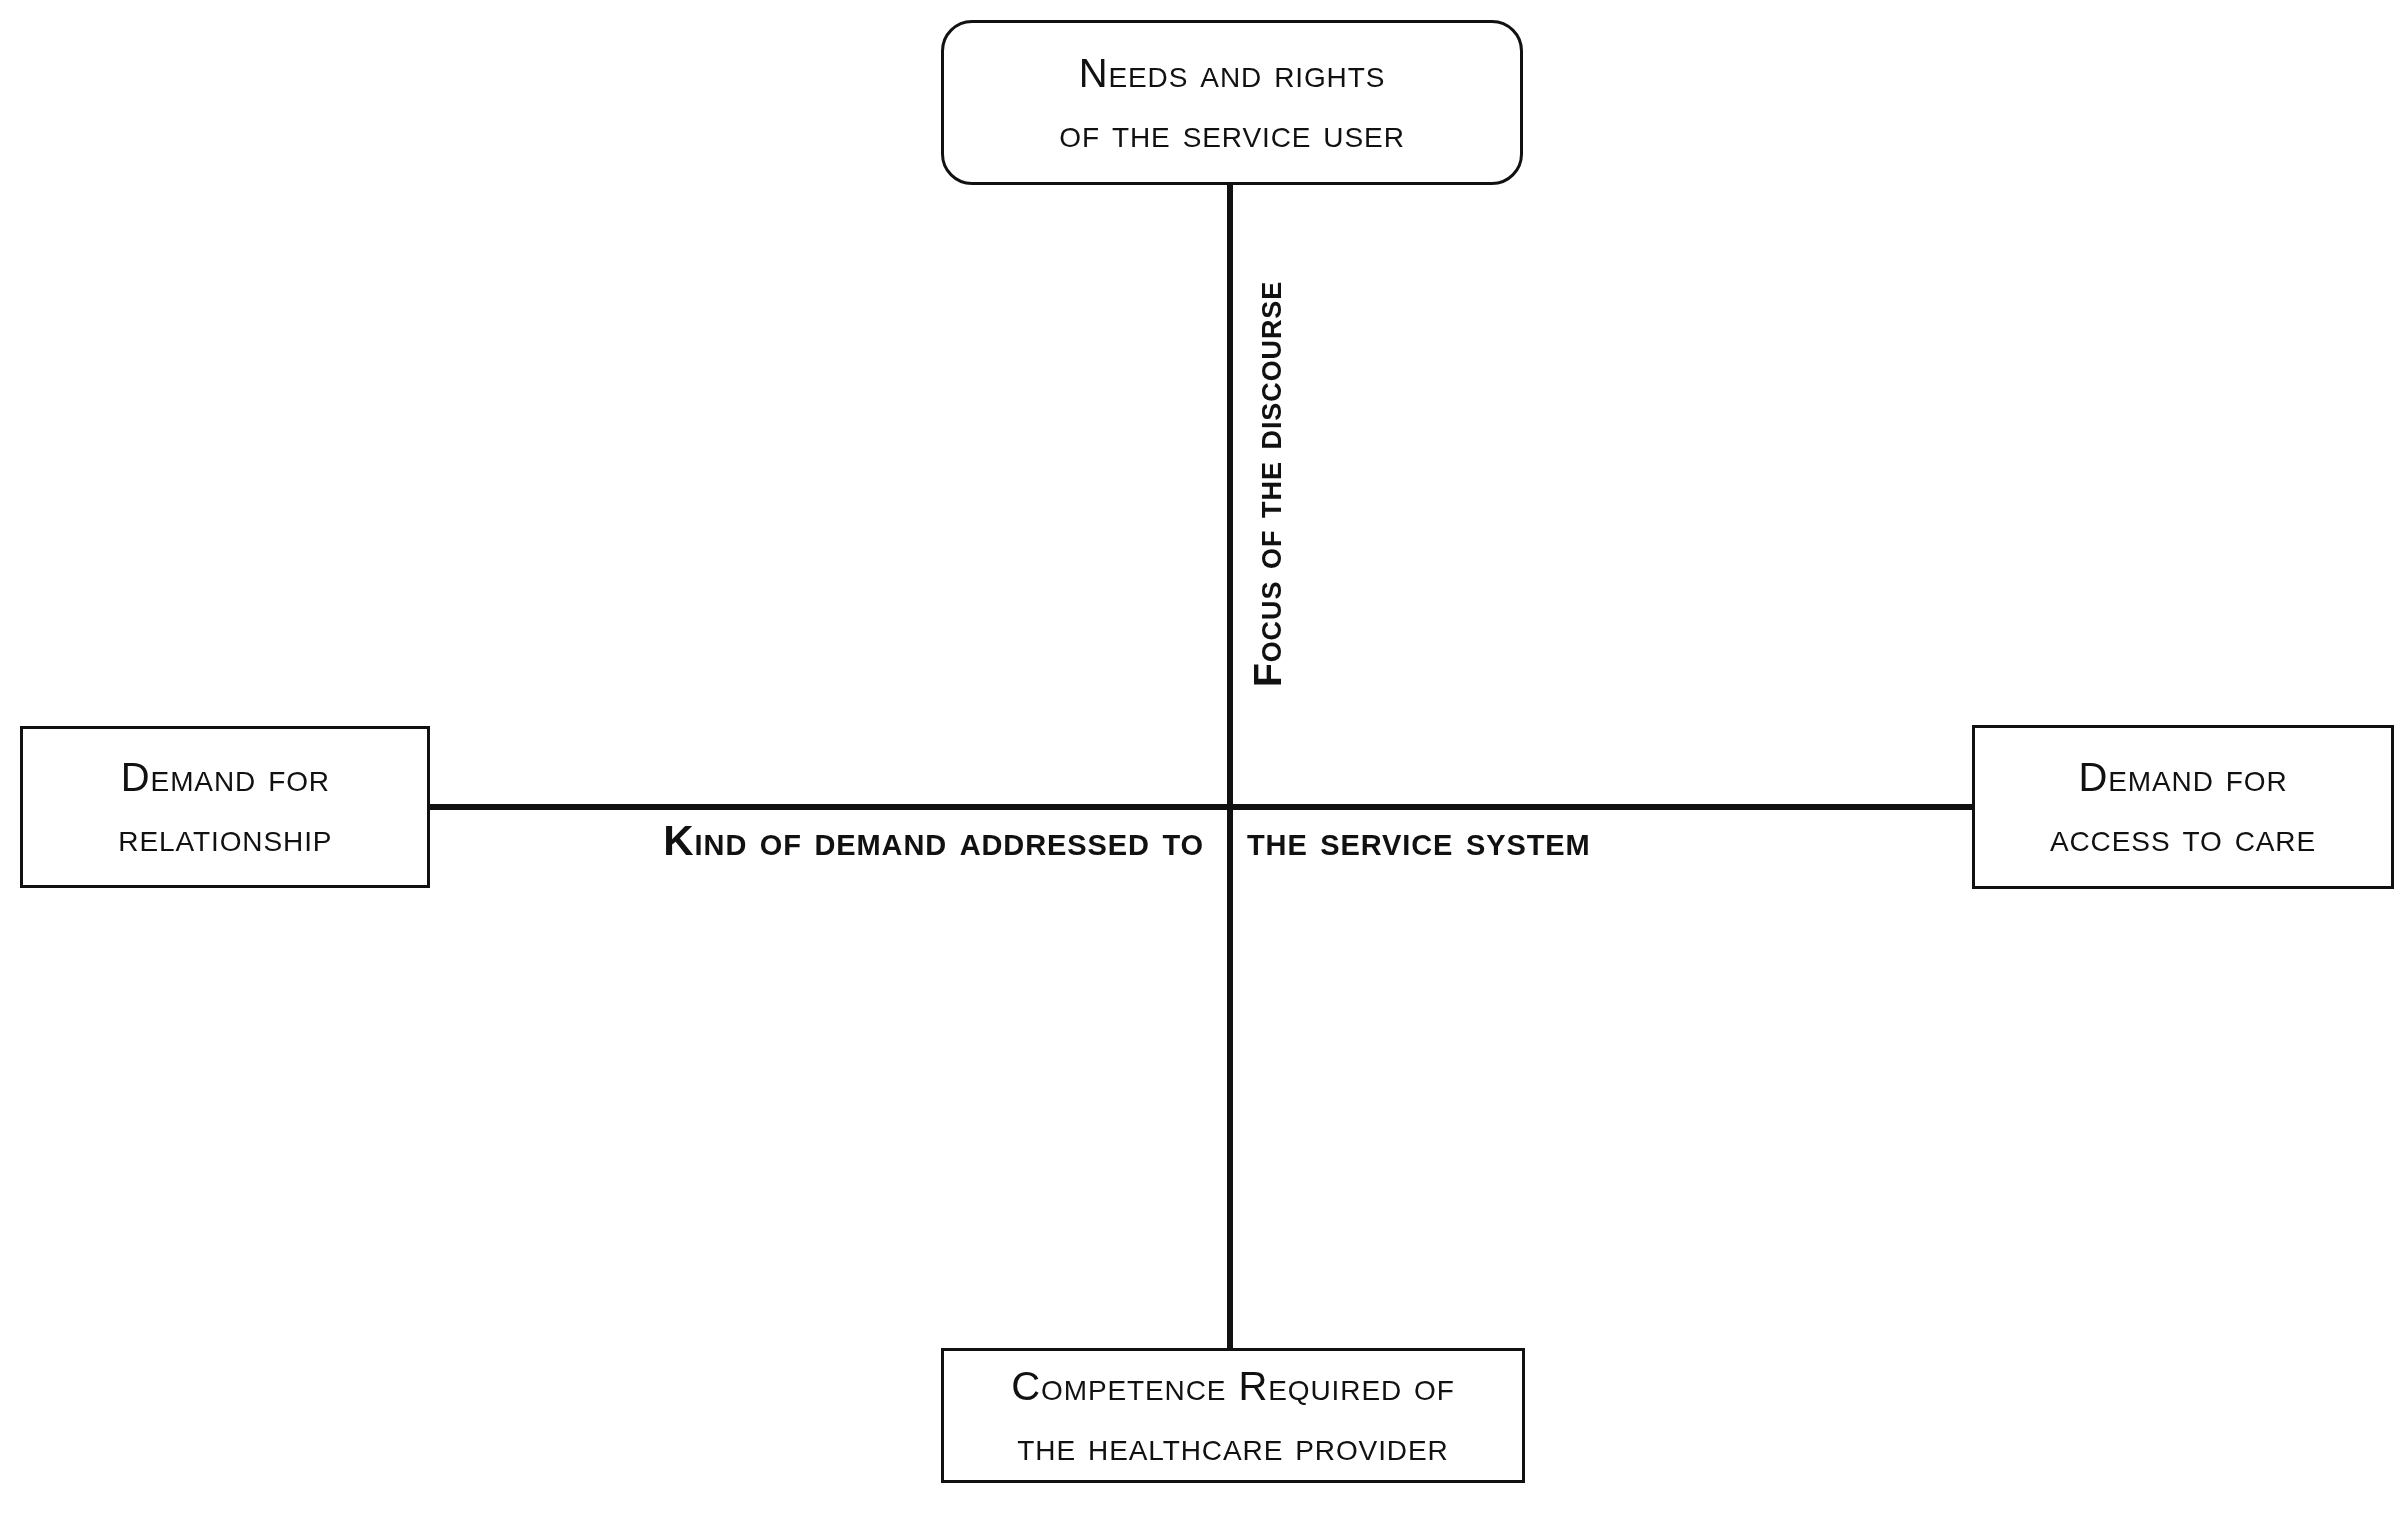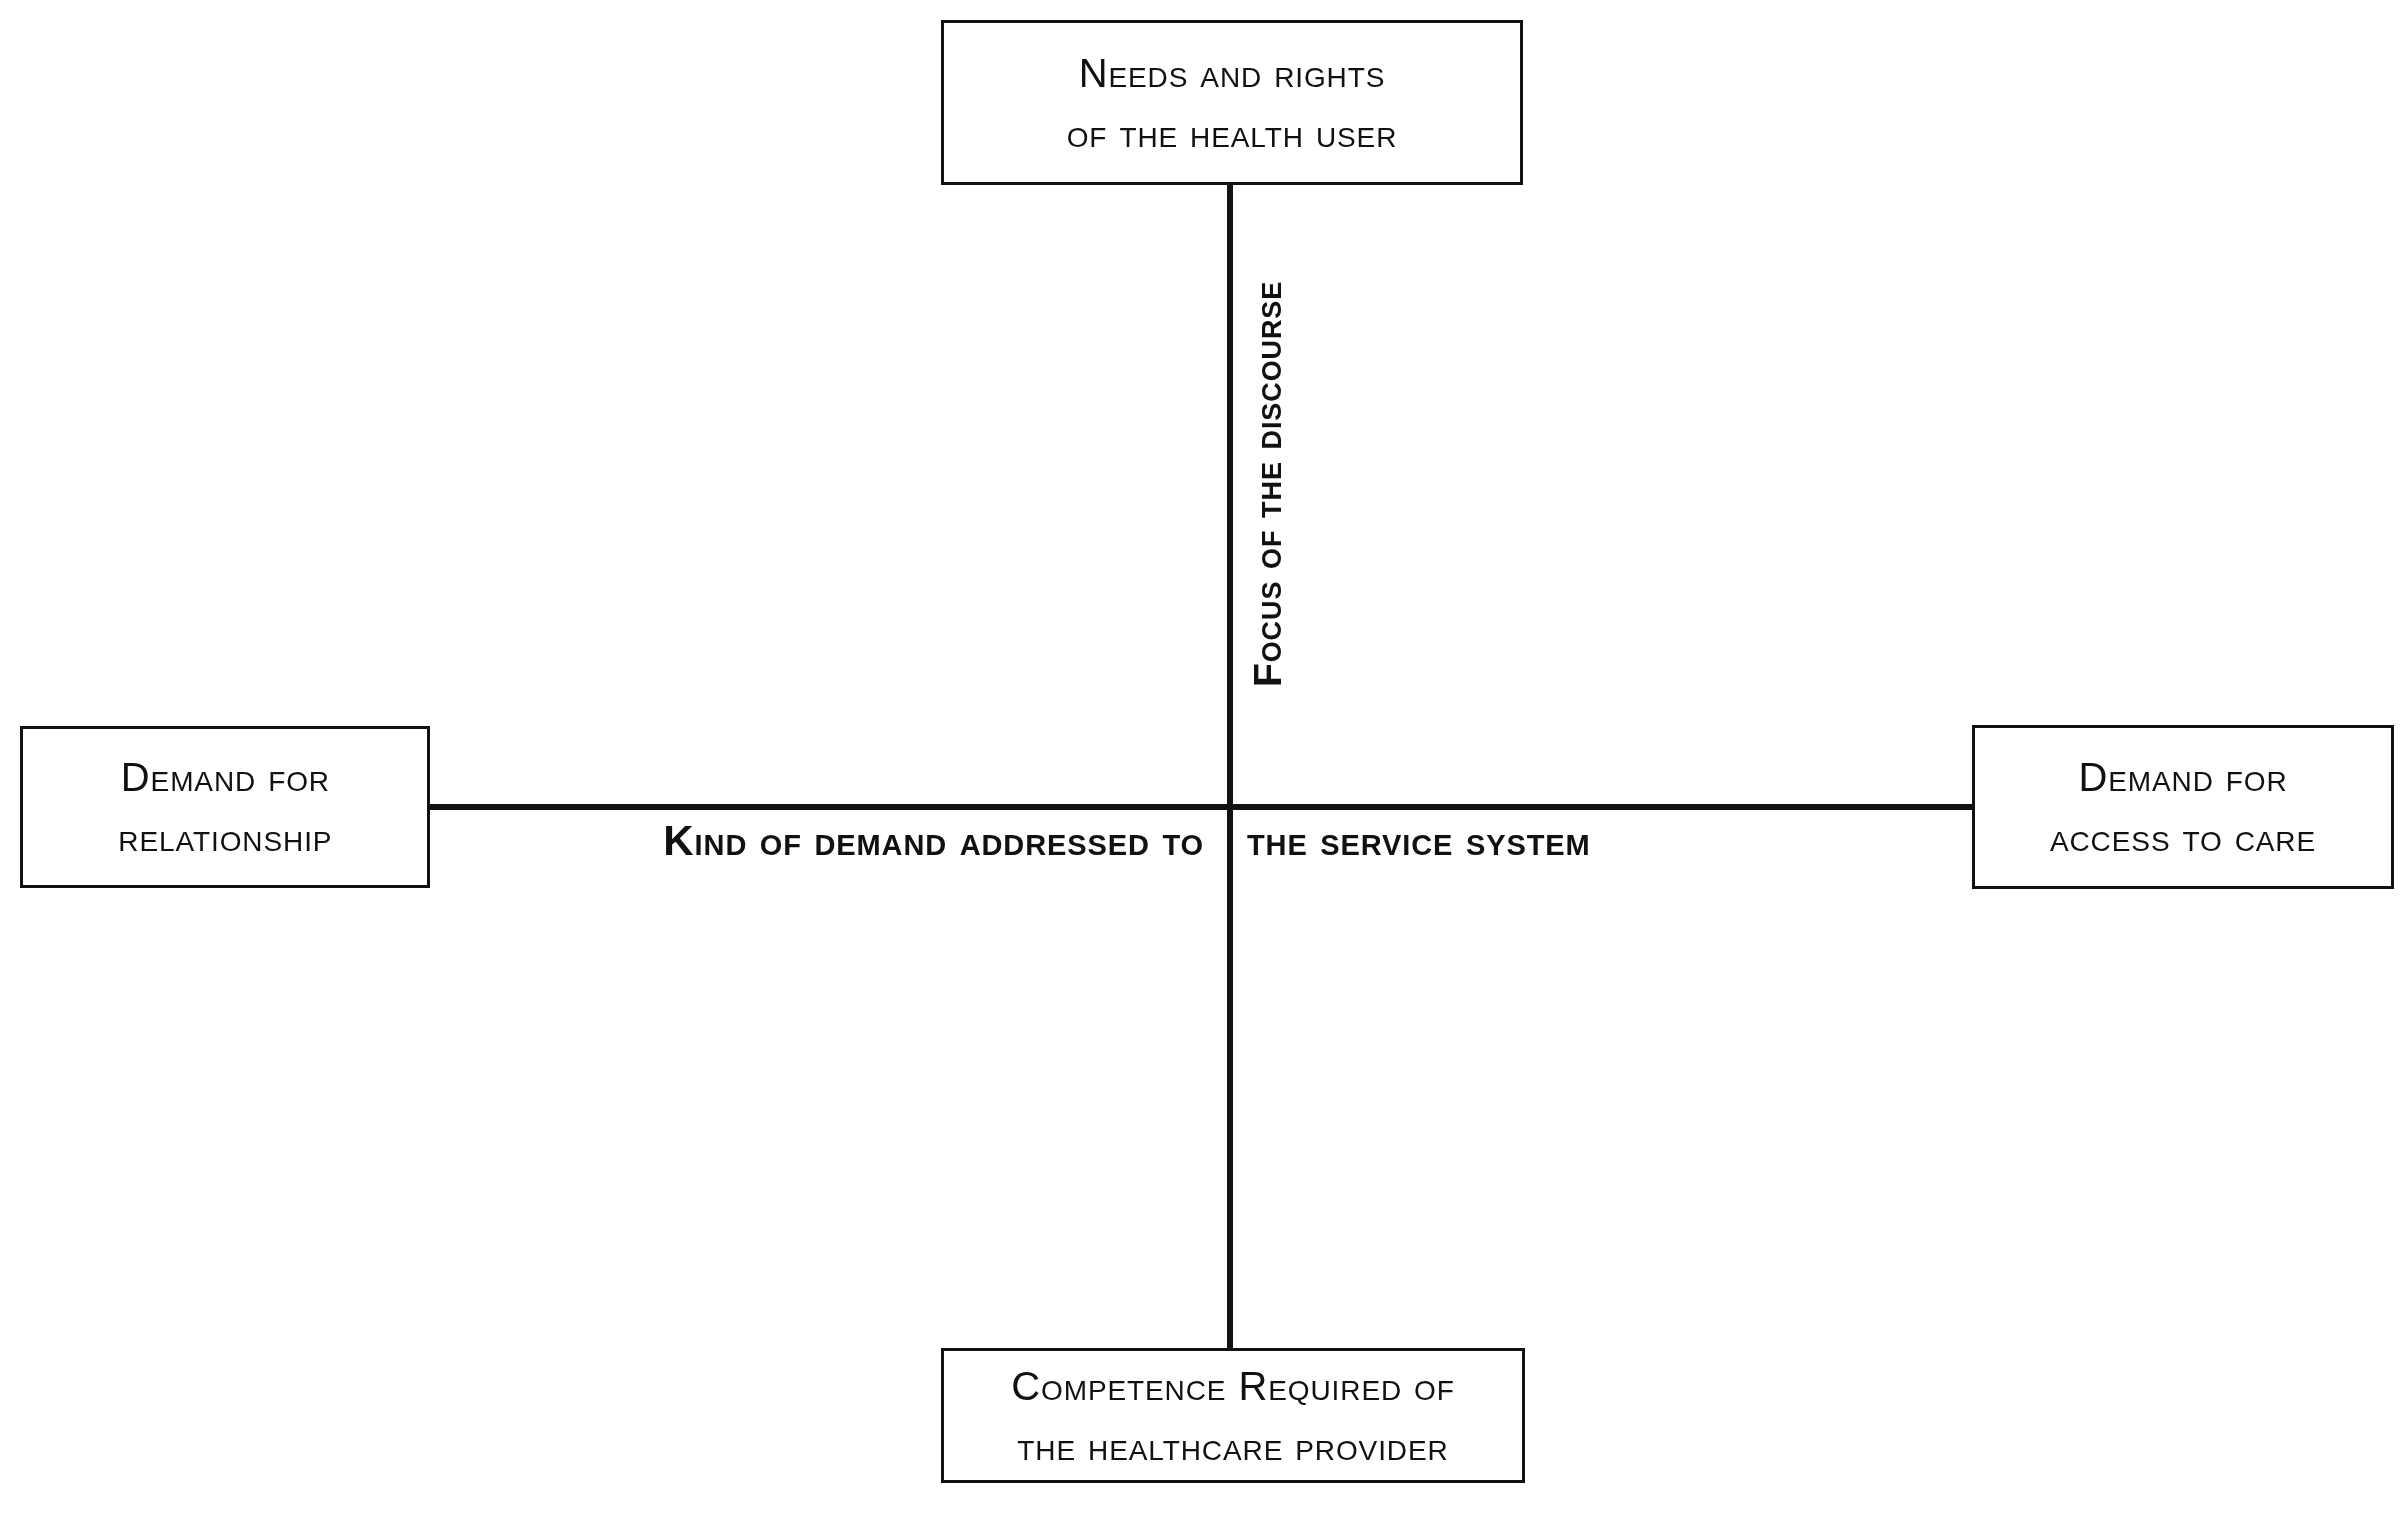--- a/index.html
+++ b/index.html
@@ -45,21 +45,21 @@
     flex-direction: column;
     align-items: center;
     justify-content: center;
     text-align: center;
     font-size: 40px;
     line-height: 60px;
     letter-spacing: 0.9px;
     font-variant: small-caps;
     color: #111111;
   }
-  .node-top    { left: 941px; top: 20.4px;   width: 582px; height: 165px; }
+  .node-top    { left: 941px; top: 20.4px;   width: 582px; height: 165px; border-radius: 31px; }
   .node-bottom { left: 941px; top: 1348px; width: 584px; height: 135px; }
   .node-left   { left: 20.4px;   top: 726px;  width: 410px; height: 162px; }
   .node-right  { left: 1972px; top: 725px;  width: 422px; height: 164px; }
   .node span { display: block; }
 
   
   .h-label {
     position: absolute;
     top: 817px;
     font-weight: bold;
@@ -98,21 +98,21 @@
   <div class="axis-line axis-h"></div>
 
   <div class="v-label">Focus of the discourse</div>
 
   <div class="h-label h-label-left">Kind of demand addressed to</div>
 
   <div class="h-label h-label-right">the service system</div>
 
   <div class="node node-top">
     <span>Needs and rights</span>
-    <span>of the health user</span>
+    <span>of the service user</span>
   </div>
 
   <div class="node node-bottom">
     <span>Competence Required of</span>
     <span>the healthcare provider</span>
   </div>
 
   <div class="node node-left">
     <span>Demand for</span>
     <span>relationship</span>

